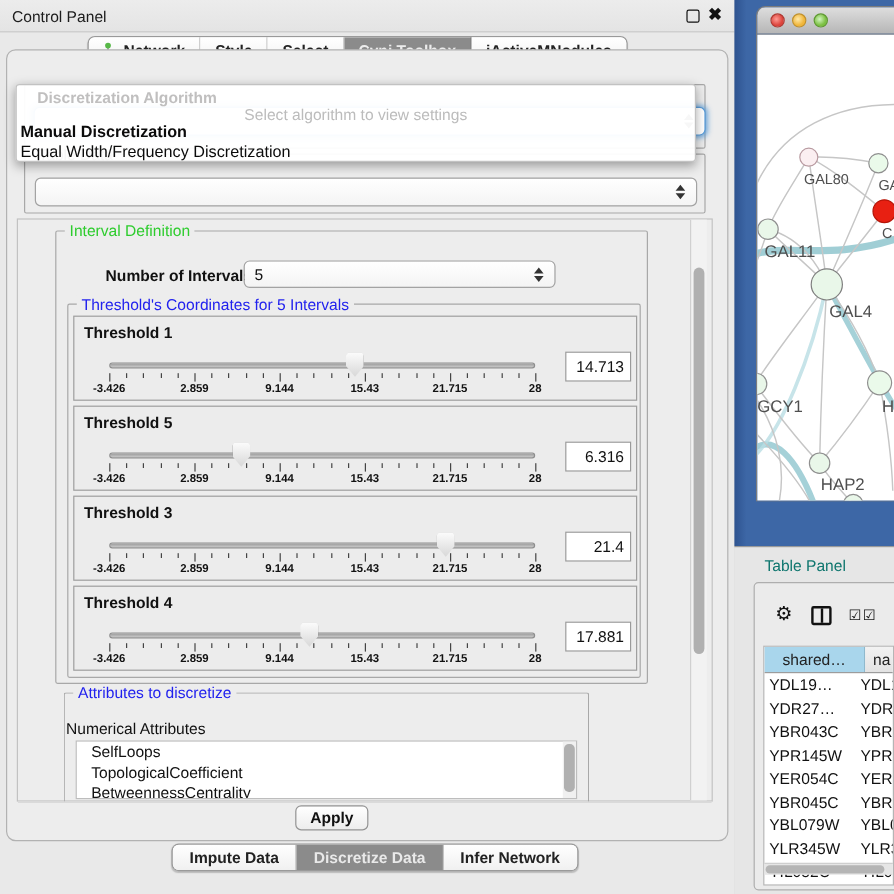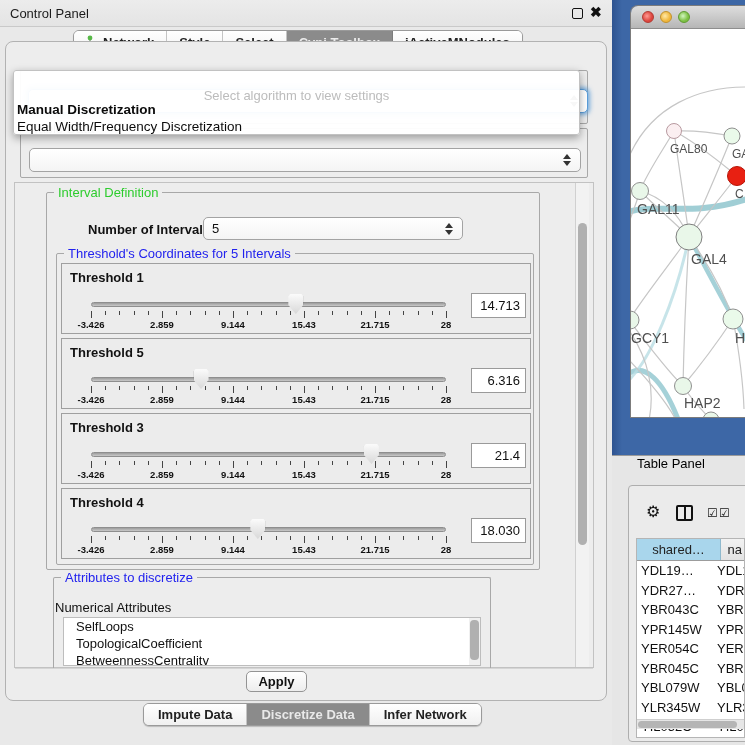--- a/index.html
+++ b/index.html
@@ -94,21 +94,21 @@
   .light { position:absolute; top:5px; width:12px; height:12px; border-radius:50%; }
   #light-red { left:11px; background:radial-gradient(circle at 4px 4px,#ff9a93,#dc453d 60%); border:1px solid #b03a33; }
   #light-yellow { left:29px; background:radial-gradient(circle at 4px 4px,#ffe9a8,#f0b63b 60%); border:1px solid #c1912c; }
   #light-green { left:47px; background:radial-gradient(circle at 4px 4px,#d2f5c0,#7cc043 60%); border:1px solid #5f9a32; }
   #net-canvas { left:0; top:23px; width:114px; height:390px; background:#fff; }
   #edges { left:0; top:0; }
   .node-label { position:absolute; font-size:12px; color:#4f4f4f; white-space:nowrap; }
 
   
   #table-panel { left:612px; top:455px; width:133px; height:290px; background:#e6e6e6; border-top:1px solid #9a9a9a; }
-  #tp-title { left:25px; top:0; font-size:13px; color:#000000; }
+  #tp-title { left:25px; top:8px; font-size:13px; color:#0f766e; }
   #tp-inner { left:16px; top:29px; width:130px; height:257px; background:#ebebeb; border:1px solid #aeaeae; border-radius:4px; }
   #tp-gear { left:34px; top:46px; font-size:16px; color:#111; }
   #tp-split { left:64px; top:49px; width:17px; height:16px; border:2px solid #111; border-radius:2px; }
   #tp-split i { position:absolute; left:6px; top:0; width:2px; height:12px; background:#111; }
   .tp-check { position:absolute; top:50px; font-size:12px; color:#111; }
   #tp-table { left:24px; top:82px; width:109px; height:200px; background:#fff; border:1px solid #b5b5b5; overflow:hidden; }
   #tp-header { display:flex; height:22px; border-bottom:1px solid #9c9c9c; }
   .tp-h1 { width:84px; background:#a9d6ec; border-right:1px solid #8fb9cd; font-size:13px; color:#222; text-align:center; padding-top:3px; }
   .tp-h2 { flex:1; background:linear-gradient(#f2f2f2,#e3e3e3); font-size:13px; color:#222; text-align:right; padding:3px 2px 0 0; }
   .tp-row { display:flex; height:19.5px; font-size:13px; color:#111; }
@@ -157,20 +157,21 @@
 
   <div class="abs groupbox" id="disc-group"></div>
   <div class="abs" id="disc-combo">
       <span class="spinner">
         <i class="up"></i>
         <i class="dn"></i>
       </span>
     </div>
 
   <div class="abs" id="algo-popup">
+    <div class="abs" id="popup-ghost">Discretization Algorithm</div>
     <div class="abs" id="popup-placeholder">Select algorithm to view settings</div>
     <div class="abs popup-item" id="popup-item-0">Manual Discretization</div>
     <div class="abs popup-item" id="popup-item-1">Equal Width/Frequency Discretization</div>
   </div>
 
   <div class="abs groupbox" id="tabledata-group">
     <span class="grouplabel g-black">Table Data</span>
     <div class="combo" id="tabledata-combo">
       <span class="spinner">
           <i class="up"></i>
@@ -369,21 +370,21 @@
           <i style="left: 355px; height: 7px;"></i>
         </div>
       <div class="scale">
         <span style="left:0">-3.426</span>
         <span style="left:71px">2.859</span>
         <span style="left:142px">9.144</span>
         <span style="left:213px">15.43</span>
         <span style="left:284px">21.715</span>
         <span style="left:355px">28</span>
       </div>
-      <div class="valuebox">18.030</div>
+      <div class="valuebox">17.881</div>
     </div>
   </div>
 
   <div class="abs groupbox" id="attr-group">
     <span class="grouplabel g-blue">Attributes to discretize</span>
   </div>
   <div class="abs" id="attr-sub">Numerical Attributes</div>
   <div class="abs" id="attr-list">
     <div class="attr-item">SelfLoops</div>
     <div class="attr-item">TopologicalCoefficient</div>

